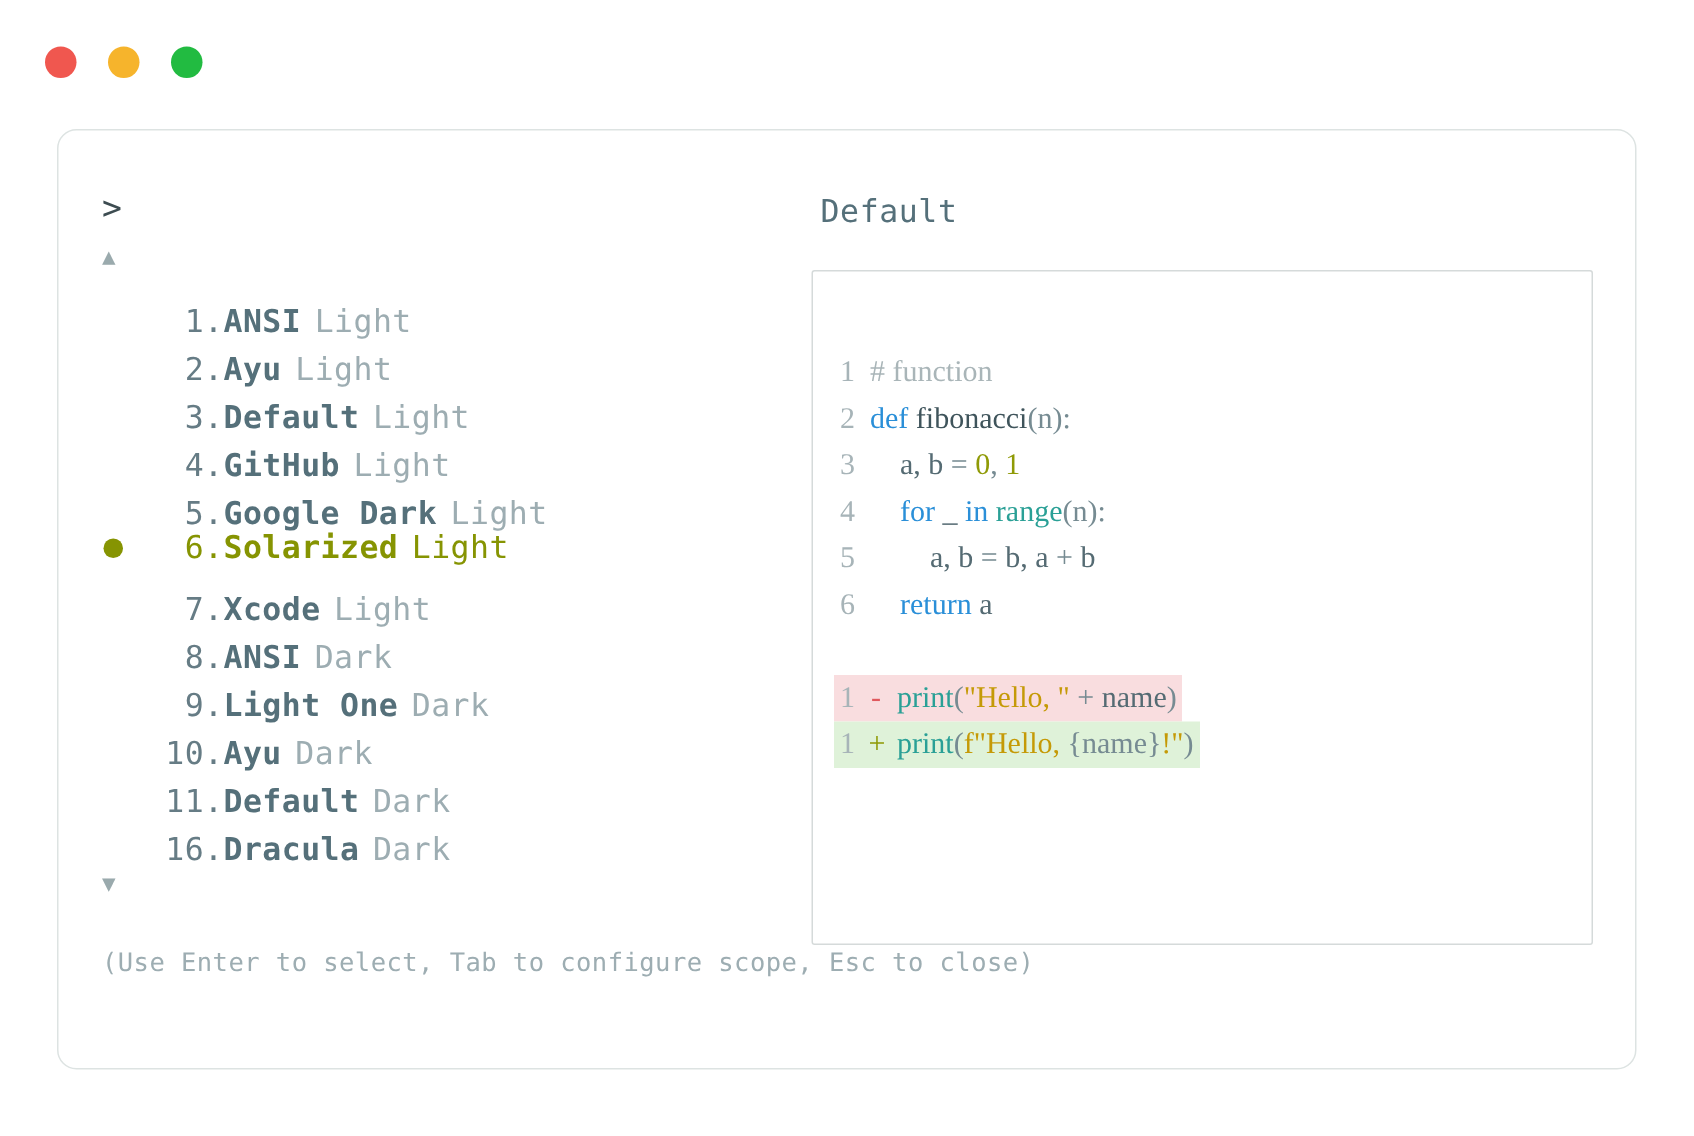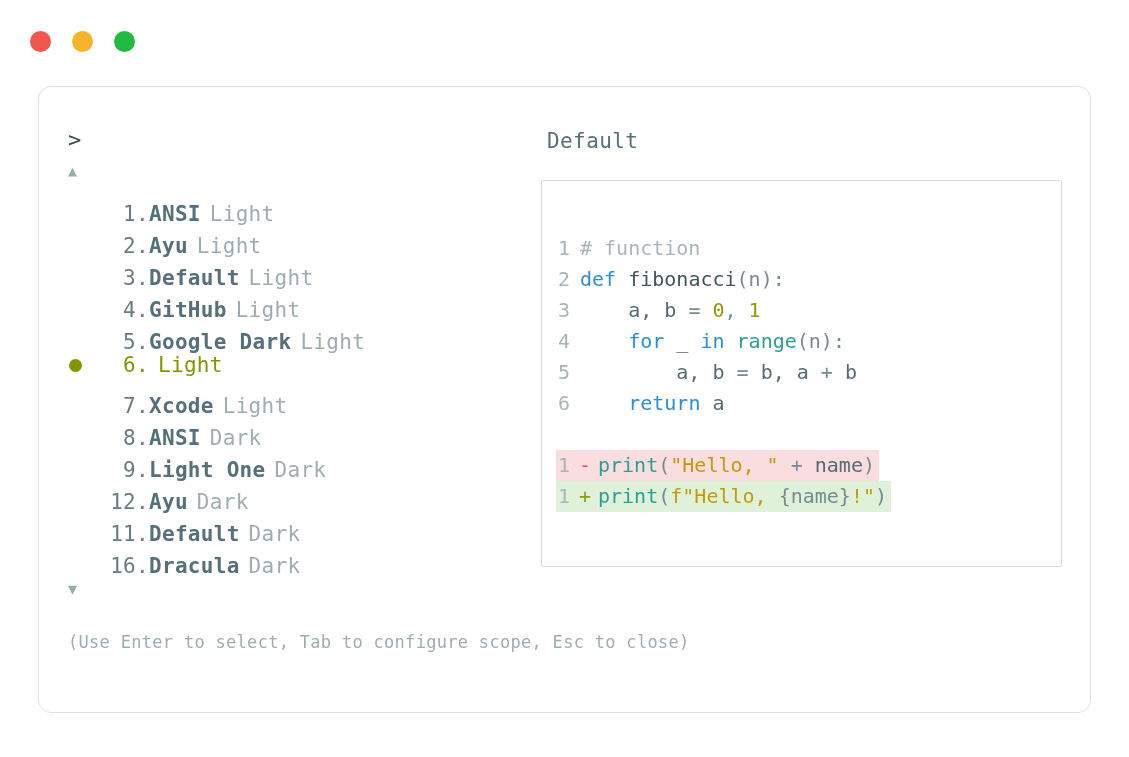--- a/index.html
+++ b/index.html
@@ -155,23 +155,24 @@
     color: #55707a;
     letter-spacing: 0.4px;
     padding-left: 6px;
   }
 
   .code-box {
     margin-top: 24px;
     border: 1.5px solid #d5dada;
     background: #ffffff;
     border-radius: 2px;
-    height: 387px;
+    height: 450px;
     padding: 52px 0 0 0;
     overflow: hidden;
+    font-family: Liberation Serif, serif;
   }
 
   .code-lines {
     font-size: 20px;
     line-height: 31px;
     white-space: pre;
     padding-left: 14px;
   }
 
   .code-line { display: block; height: 31px; }
@@ -274,20 +275,21 @@
             </li>
             <li class="theme-row">
               <span class="bullet-slot"></span>
               <span class="row-index">5.</span>
               <span class="row-name">Google Dark</span>
               <span class="row-variant">Light</span>
             </li>
             <li class="theme-row selected">
               <span class="bullet-slot"><span class="bullet"></span></span>
               <span class="row-index">6.</span>
+              <span class="row-name">Solarized</span>
               <span class="row-variant">Light</span>
             </li>
             <li class="theme-row">
               <span class="bullet-slot"></span>
               <span class="row-index">7.</span>
               <span class="row-name">Xcode</span>
               <span class="row-variant">Light</span>
             </li>
             <li class="theme-row">
               <span class="bullet-slot"></span>
@@ -296,21 +298,21 @@
               <span class="row-variant">Dark</span>
             </li>
             <li class="theme-row">
               <span class="bullet-slot"></span>
               <span class="row-index">9.</span>
               <span class="row-name">Light One</span>
               <span class="row-variant">Dark</span>
             </li>
             <li class="theme-row">
               <span class="bullet-slot"></span>
-              <span class="row-index">12.</span>
+              <span class="row-index">10.</span>
               <span class="row-name">Ayu</span>
               <span class="row-variant">Dark</span>
             </li>
             <li class="theme-row">
               <span class="bullet-slot"></span>
               <span class="row-index">11.</span>
               <span class="row-name">Default</span>
               <span class="row-variant">Dark</span>
             </li>
             <li class="theme-row">

